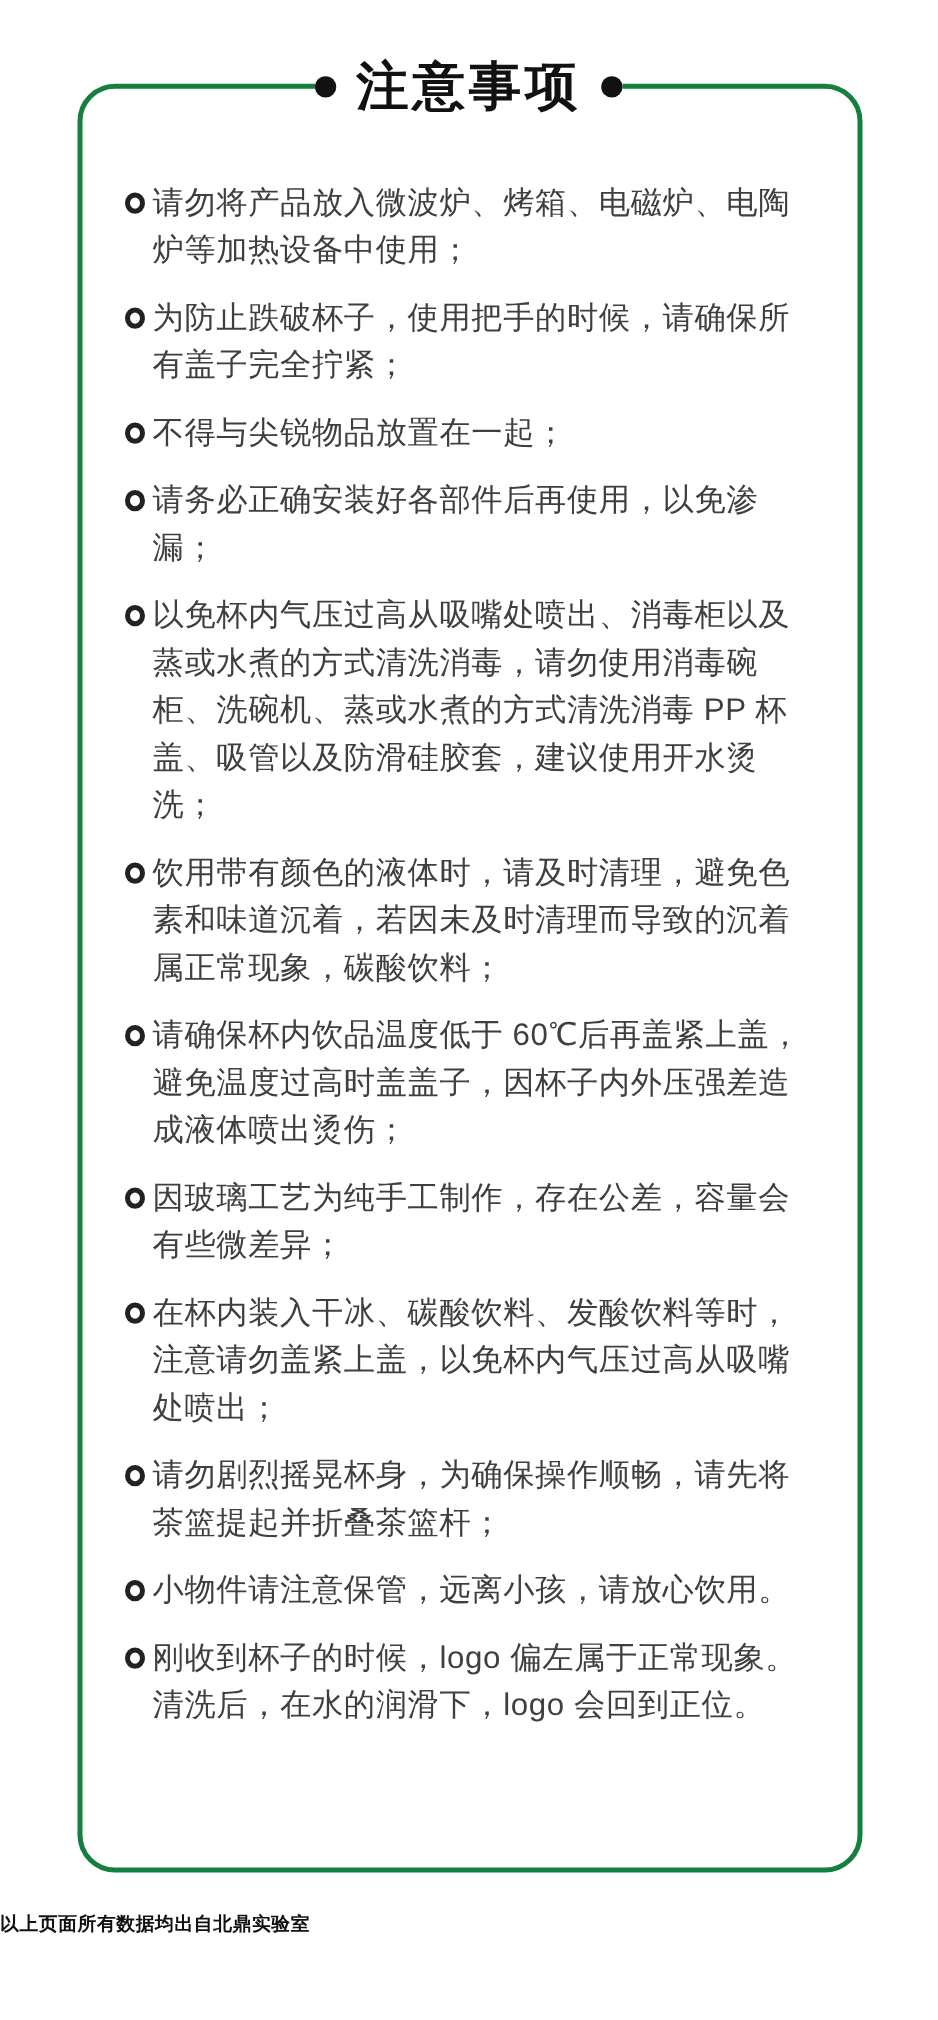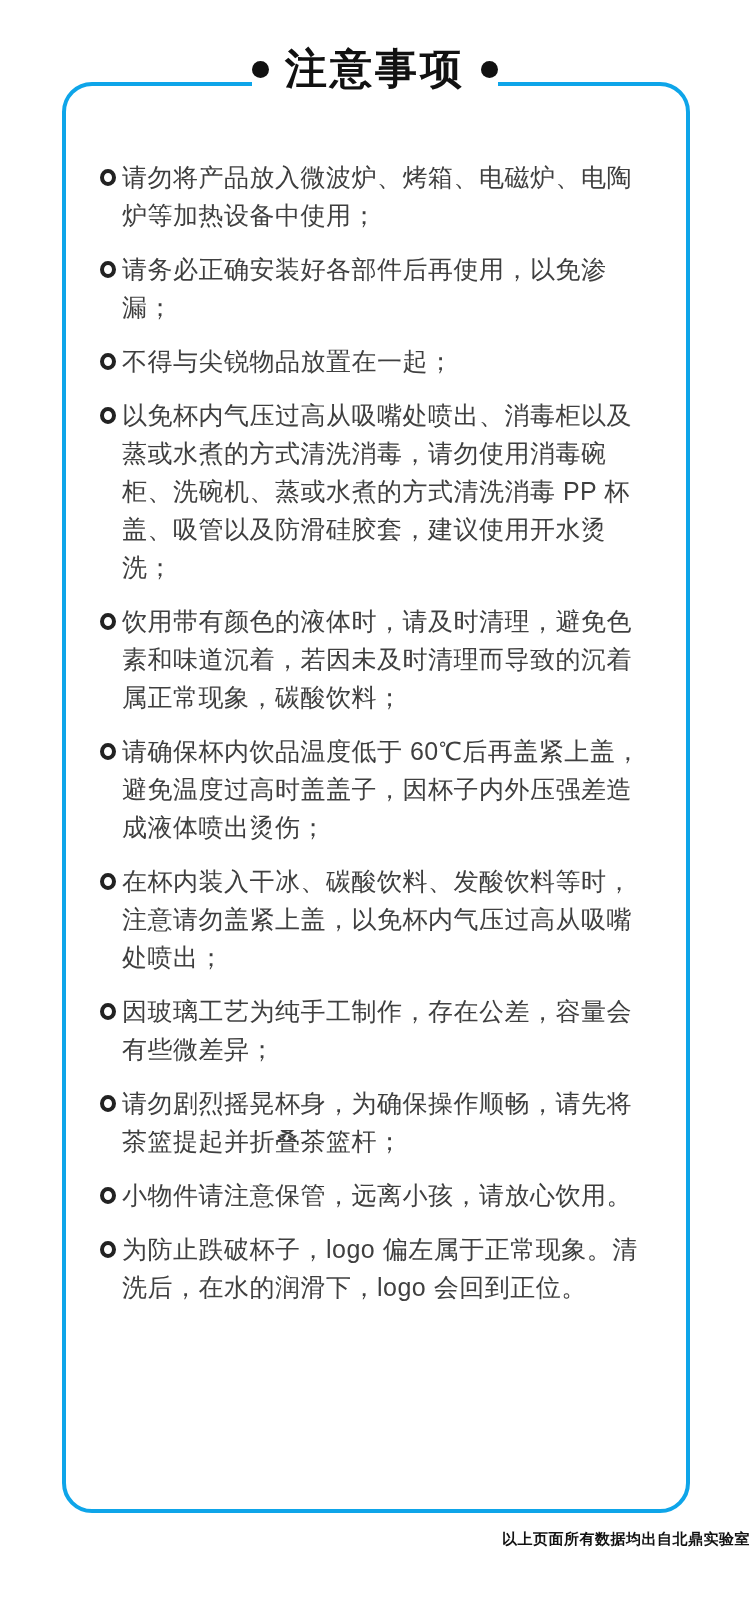--- a/index.html
+++ b/index.html
@@ -13,24 +13,24 @@
   .page {
     position: relative;
     width: 750px;
     height: 1616px;
     background: #ffffff;
     overflow: hidden;
   }
   .notice-box {
     position: absolute;
     left: 62px;
-    top: 82px;
+    top: 67px;
     width: 628px;
     height: 1431px;
-    border: 4px solid #0ea5e9;
+    border: 4px solid #15803d;
     border-radius: 30px;
     padding: 72px 34px 40px 34px;
     background: #ffffff;
   }
   .title-band {
     position: absolute;
     top: 42px;
     left: 50%;
     transform: translateX(-50%);
     display: flex;
@@ -93,21 +93,21 @@
   .sub-num {
     flex: none;
     margin-right: 7px;
   }
   .sub-text { flex: 1; }
   .page-footer {
     position: absolute;
     left: 0;
     right: 0;
     top: 1530px;
-    text-align: right;
+    text-align: left;
     font-size: 15px;
     font-weight: 700;
     color: #111111;
     letter-spacing: 0.5px;
   }
 </style>
 </head>
 <body>
 
 <div class="page">
@@ -119,79 +119,84 @@
   </div>
 
   <div class="notice-box">
     <ul class="notices">
   <li class="notice">
     <span class="bullet"></span>
     <p class="notice-text">请勿将产品放入微波炉、烤箱、电磁炉、电陶炉等加热设备中使用；</p>
 
   </li>
 
+  <li class="notice">
+    <span class="bullet"></span>
+    <p class="notice-text">为防止跌破杯子，使用把手的时候，请确保所有盖子完全拧紧；</p>
+
+  </li>
+
+  <li class="notice">
+    <span class="bullet"></span>
+    <p class="notice-text">不得与尖锐物品放置在一起；</p>
+
+  </li>
 
   <li class="notice">
     <span class="bullet"></span>
     <p class="notice-text">请务必正确安装好各部件后再使用，以免渗漏；</p>
 
   </li>
 
   <li class="notice">
     <span class="bullet"></span>
-    <p class="notice-text">不得与尖锐物品放置在一起；</p>
-
-  </li>
-
-  <li class="notice">
-    <span class="bullet"></span>
     <p class="notice-text">以免杯内气压过高从吸嘴处喷出、消毒柜以及蒸或水煮的方式清洗消毒，请勿使用消毒碗柜、洗碗机、蒸或水煮的方式清洗消毒 PP 杯盖、吸管以及防滑硅胶套，建议使用开水烫洗；</p>
 
   </li>
 
   <li class="notice">
     <span class="bullet"></span>
     <p class="notice-text">饮用带有颜色的液体时，请及时清理，避免色素和味道沉着，若因未及时清理而导致的沉着属正常现象，碳酸饮料；</p>
 
   </li>
 
   <li class="notice">
     <span class="bullet"></span>
     <p class="notice-text">请确保杯内饮品温度低于 60℃后再盖紧上盖，避免温度过高时盖盖子，因杯子内外压强差造成液体喷出烫伤；</p>
 
   </li>
 
   <li class="notice">
     <span class="bullet"></span>
+    <p class="notice-text">因玻璃工艺为纯手工制作，存在公差，容量会有些微差异；</p>
+
+  </li>
+
+  <li class="notice">
+    <span class="bullet"></span>
     <p class="notice-text">在杯内装入干冰、碳酸饮料、发酸饮料等时，注意请勿盖紧上盖，以免杯内气压过高从吸嘴处喷出；</p>
 
   </li>
 
   <li class="notice">
     <span class="bullet"></span>
-    <p class="notice-text">因玻璃工艺为纯手工制作，存在公差，容量会有些微差异；</p>
-
-  </li>
-
-  <li class="notice">
-    <span class="bullet"></span>
     <p class="notice-text">请勿剧烈摇晃杯身，为确保操作顺畅，请先将茶篮提起并折叠茶篮杆；</p>
 
   </li>
 
 
   <li class="notice">
     <span class="bullet"></span>
     <p class="notice-text">小物件请注意保管，远离小孩，请放心饮用。</p>
 
   </li>
 
   <li class="notice">
     <span class="bullet"></span>
-    <p class="notice-text">为防止跌破杯子，logo 偏左属于正常现象。清洗后，在水的润滑下，logo 会回到正位。</p>
+    <p class="notice-text">刚收到杯子的时候，logo 偏左属于正常现象。清洗后，在水的润滑下，logo 会回到正位。</p>
 
   </li>
 </ul>
   </div>
 
   <div class="page-footer">以上页面所有数据均出自北鼎实验室</div>
 
 </div>
 
 </body></html>

